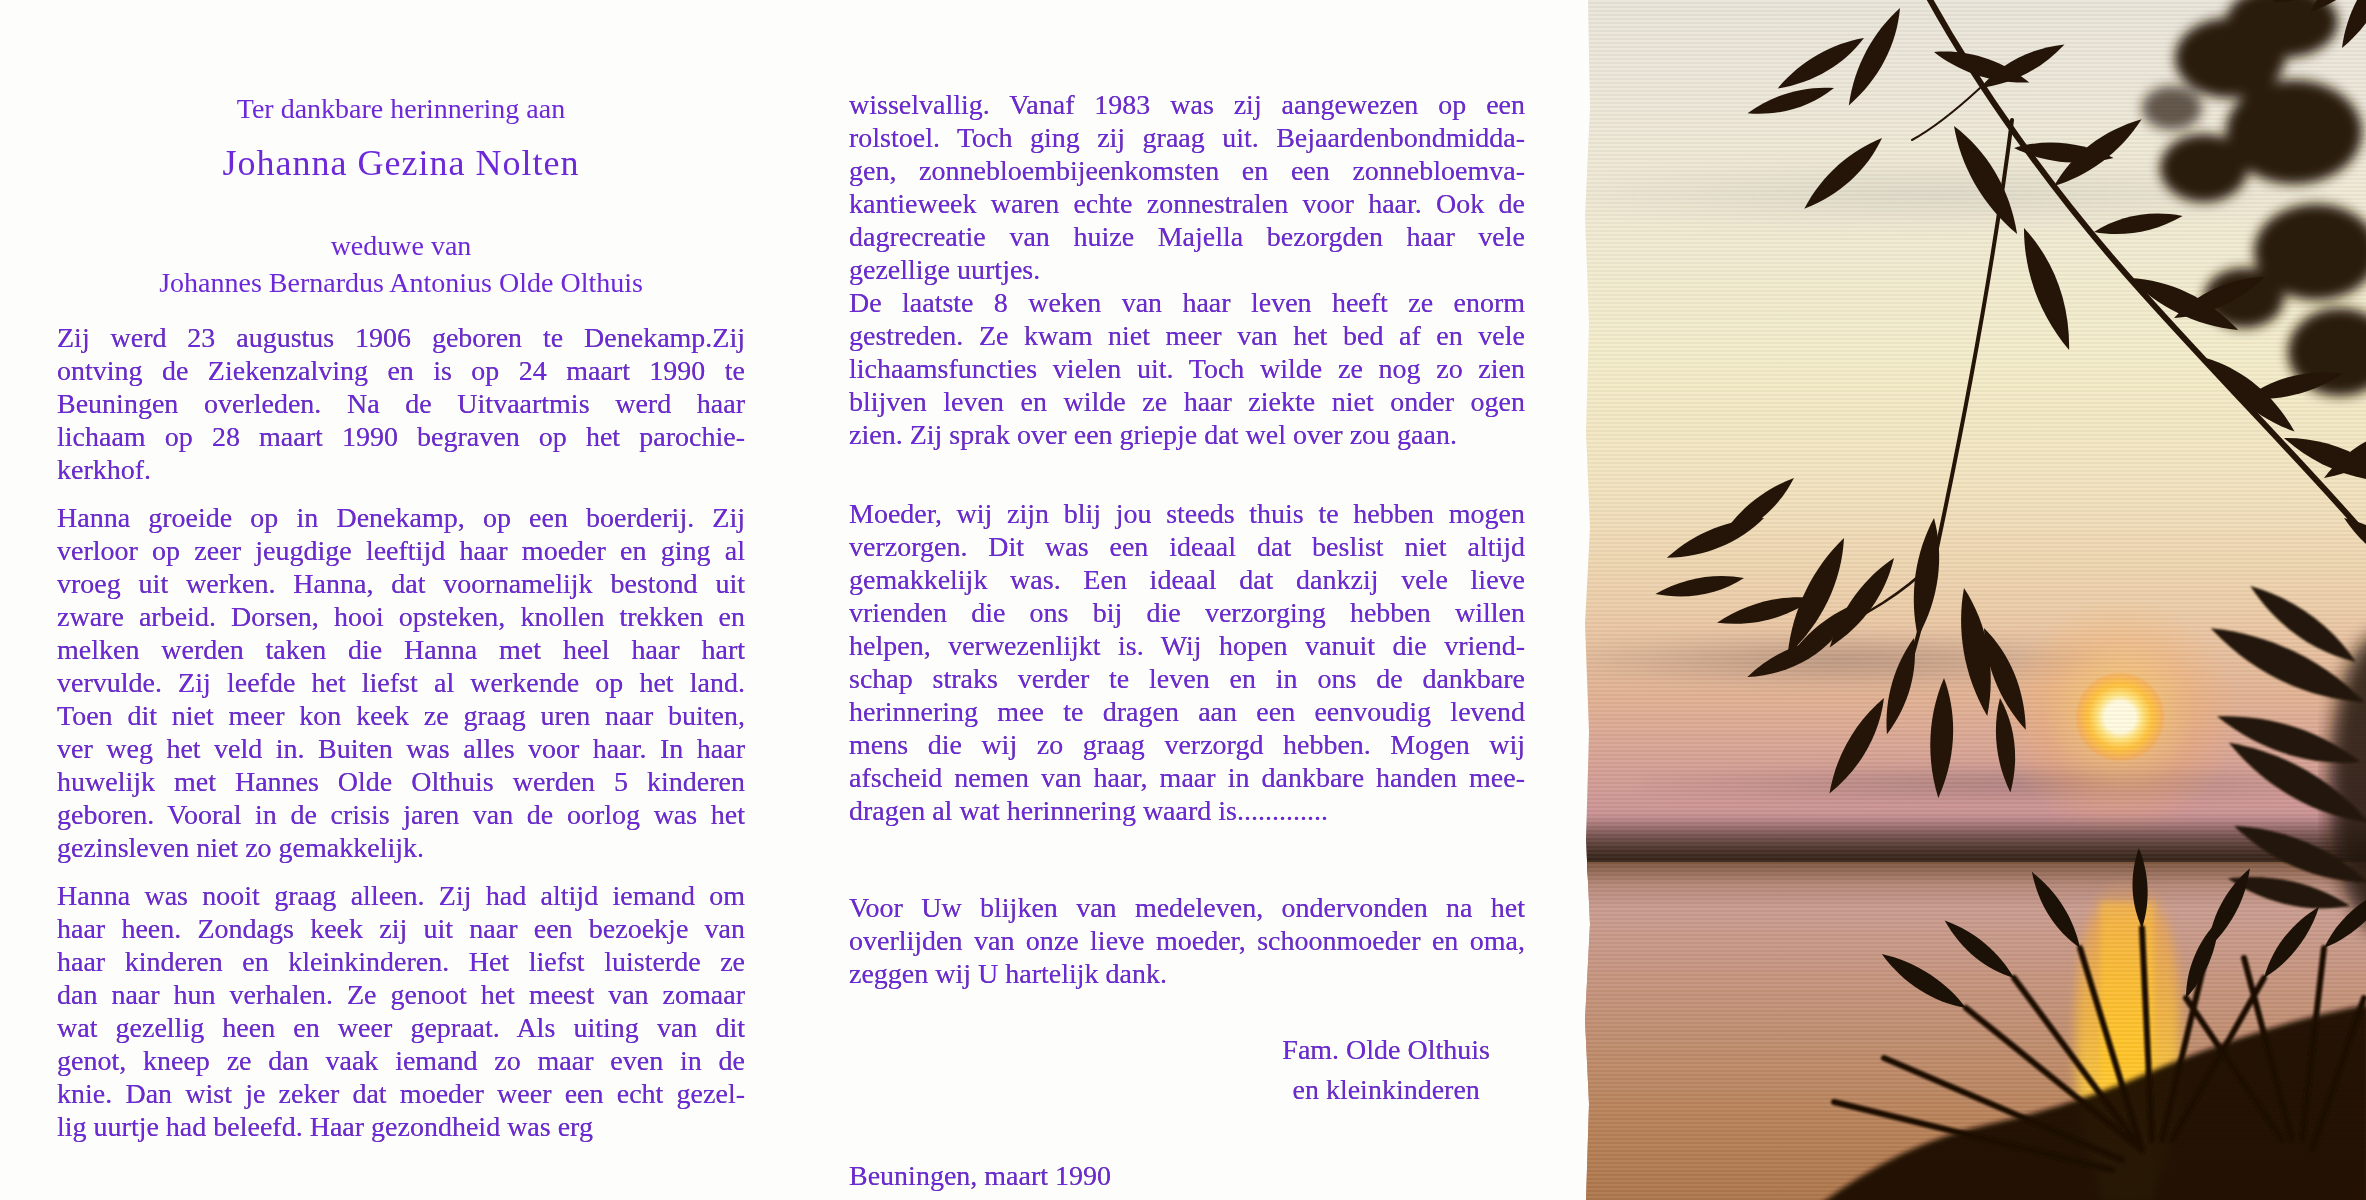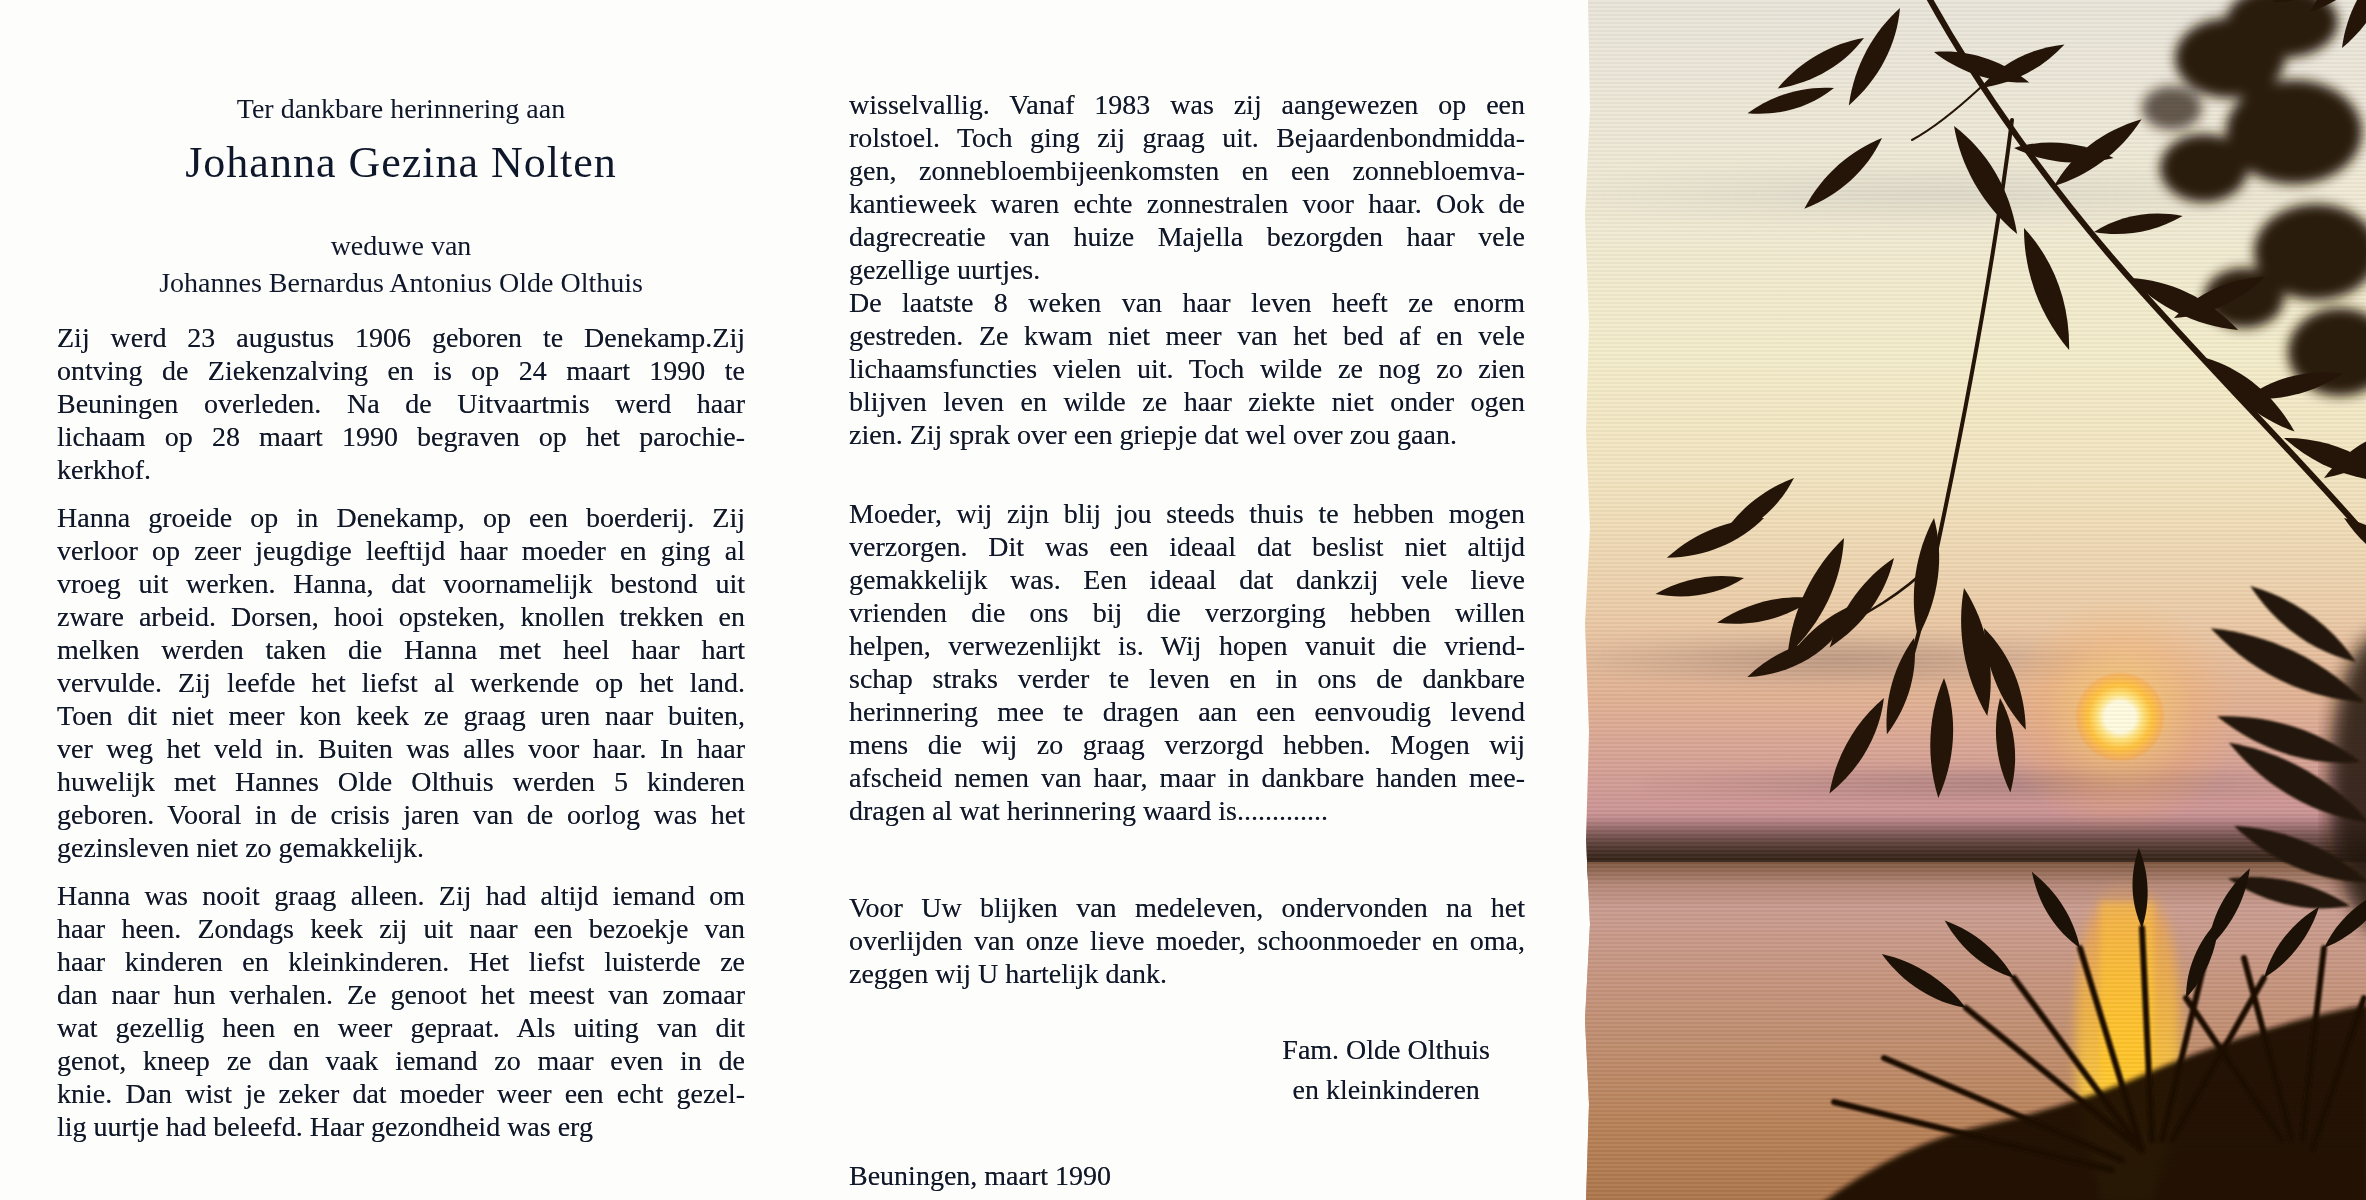--- a/index.html
+++ b/index.html
@@ -1,23 +1,23 @@
 <!DOCTYPE html>
 <html style="--sky_top: #e9e5da; --sky_cream: #f3ecca; --sky_peach: #e1b294; --sky_mauve: #c99096; --cloud_streak: #a98b80; --sun_core: #fffbe0; --sun_glow: #ffc23d; --treeline: #362419; --water_top: #c99c90; --water_bottom: #ad764b; --reflection: #ffc428; --silhouette: #241508;"><head>
 <meta charset="utf-8">
 <style>
   html,body{margin:0;padding:0;background:#ffffff;}
   .screen{position:relative;width:2366px;height:1200px;background:#fdfdfb;overflow:hidden;
-          font-family:"Liberation Serif","DejaVu Serif",serif;color:#0f172a;}
+          font-family:"Liberation Serif","DejaVu Serif",serif;color:#6d28d9;}
   
   .col{position:absolute;font-size:28px;}
   .col-left{left:57px;top:92px;width:688px;}
   .col-right{left:849px;top:88px;width:676px;}
   .hdr-sub{line-height:33px;text-align:center;}
-  .hdr-name{font-size:44px;line-height:48px;margin-top:14px;text-align:center;letter-spacing:1px;}
+  .hdr-name{font-size:36px;line-height:48px;margin-top:14px;text-align:center;letter-spacing:1px;}
   .hdr-rel{line-height:33px;margin-top:42px;text-align:center;}
   .hdr-spouse{line-height:33px;margin-top:4px;text-align:center;}
   .paras{margin-top:22px;}
   .col-right .paras{margin-top:0;}
   .para{margin:0;}
   .para.gap-s{margin-top:15px;}
   .para.gap-m{margin-top:46px;}
   .para.gap-l{margin-top:64px;}
   .line{height:33px;line-height:33px;text-align:justify;text-align-last:justify;
         white-space:nowrap;overflow:hidden;text-shadow:0 0 .5px rgba(20,16,12,.6);}

